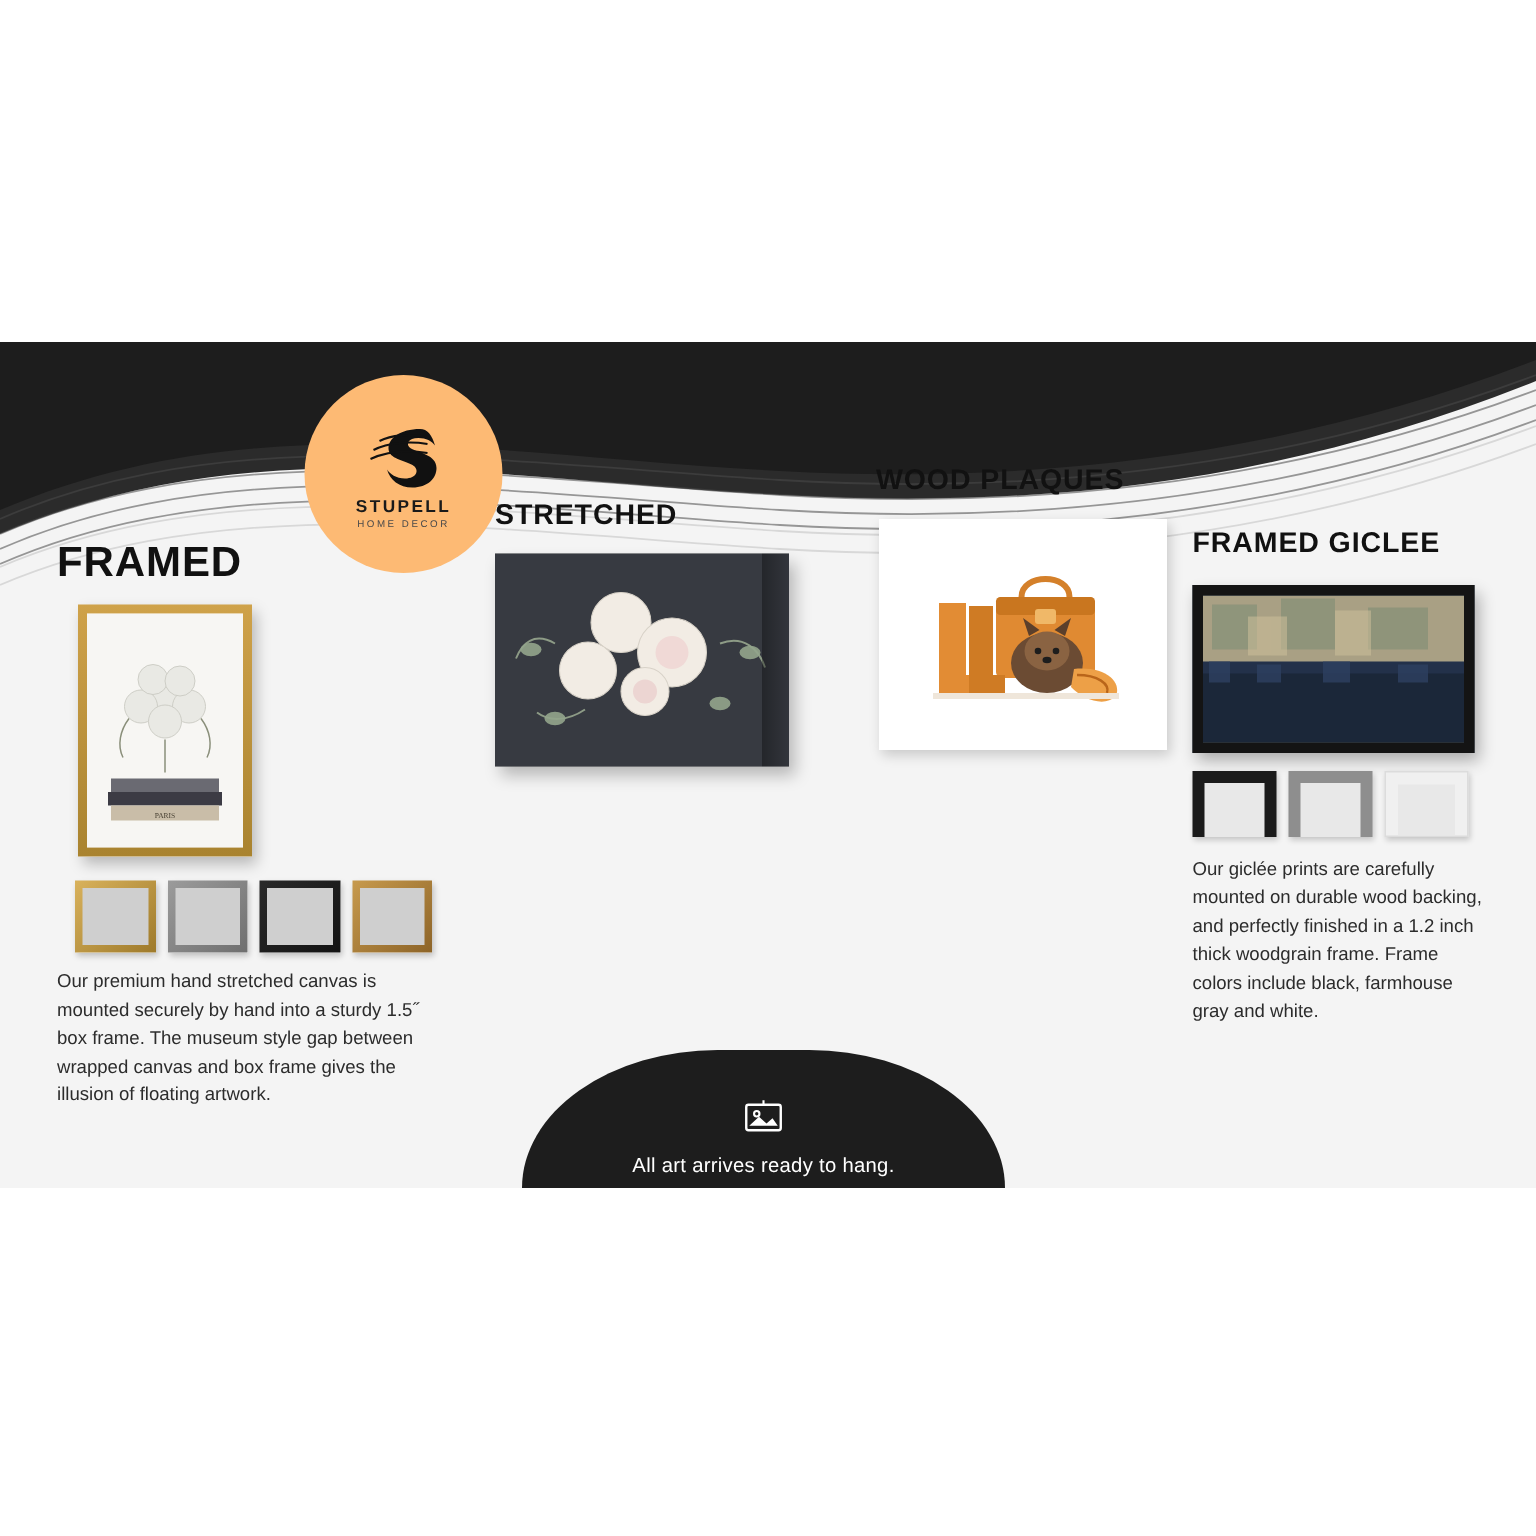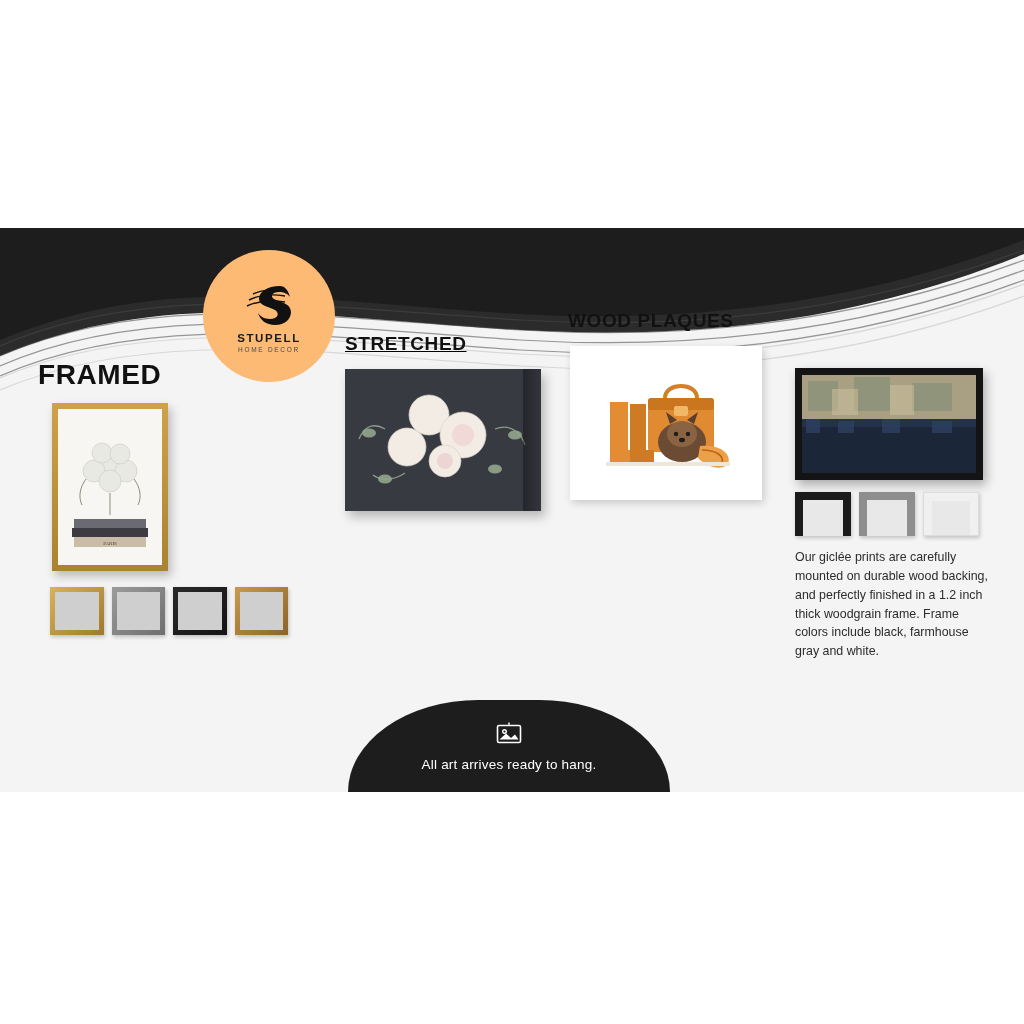--- a/index.html
+++ b/index.html
@@ -105,38 +105,38 @@
     padding: 5px;
     box-shadow: 1px 2px 4px rgba(0,0,0,.22);
   }
   .swatch-inner { width: 100%; height: 100%; background: #cfcfcf; }
   .sw-gold { background: linear-gradient(135deg,#d9b25c,#9e7a2b); }
   .sw-gray { background: linear-gradient(135deg,#9b9b9b,#6f6f6f); }
   .sw-black { background: linear-gradient(135deg,#2a2a2a,#131313); }
   .sw-wood { background: linear-gradient(135deg,#c79a4e,#8d6428); }
 
   
-  #col2 { left: 345px; top: 333px; width: 210px; text-decoration: underline; }
+  #col2 { left: 330px; top: 333px; width: 210px; }
   #col2 .col-title { font-size: 19px; }
   .canvas-box {
     width: 196px; height: 142px;
     margin: 14px 0 14px 0;
     background: #3a3d42;
     position: relative;
     box-shadow: 4px 6px 10px rgba(0,0,0,.25);
     overflow: hidden;
   }
   .canvas-edge {
     position: absolute; right: 0; top: 0;
     width: 18px; height: 100%;
     background: linear-gradient(90deg,rgba(0,0,0,.35),rgba(0,0,0,.08));
   }
 
   
-  #col3 { left: 568px; top: 310px; width: 196px; }
+  #col3 { left: 584px; top: 310px; width: 196px; }
   #col3 .col-title { font-size: 19px; }
   .plaque {
     width: 192px; height: 154px;
     margin: 14px 0 12px 2px;
     background: #ffffff;
     box-shadow: 2px 3px 8px rgba(0,0,0,.18);
     position: relative;
     overflow: hidden;
   }
 
@@ -174,21 +174,21 @@
     top: 700px;
     width: 322px;
     height: 92px;
     background: #1d1d1d;
     border-radius: 170px 170px 0 0 / 120px 120px 0 0;
     z-index: 7;
     display: flex;
     flex-direction: column;
     align-items: center;
     justify-content: flex-end;
-    padding-bottom: 20px;
+    padding-bottom: 8px;
     box-sizing: border-box;
   }
   .ribbon-icon { margin-bottom: 6px; }
   .ribbon-text {
     color: #ffffff;
     font-size: 13.5px;
     letter-spacing: .2px;
   }
 </style>
 </head>
@@ -278,20 +278,21 @@
           <div class="swatch-inner"></div>
         </div>
       <div class="swatch sw-black">
           <div class="swatch-inner"></div>
         </div>
       <div class="swatch sw-wood">
           <div class="swatch-inner"></div>
         </div>
     </div>
 
+    <div class="col-body">Our premium hand stretched canvas is mounted securely by hand into a sturdy 1.5˝ box frame. The museum style gap between wrapped canvas and box frame gives the illusion of floating artwork.</div>
   </div>
 
   <div class="col" id="col2">
     <div class="col-title">
       <div>STRETCHED</div>
     </div>
 
     <div class="canvas-box">
       <svg width="100%" height="100%" viewBox="0 0 196 142" preserveAspectRatio="none">
         <rect width="196" height="142" fill="#3c3f45"></rect>
@@ -348,20 +349,23 @@
 
         <path d="M130 100 C150 98 162 108 158 118 C150 126 136 120 128 112 Z" fill="#eda047"></path>
         <path d="M132 104 C146 104 154 110 152 116" stroke="#b9651a" stroke-width="1.6" fill="none"></path>
         <rect x="36" y="116" width="124" height="4" fill="#efe6da"></rect>
       </svg>
     </div>
 
   </div>
 
   <div class="col" id="col4">
+    <div class="col-title">
+      <div>FRAMED GICLEE</div>
+    </div>
 
     <div class="giclee">
       <svg width="100%" height="100%" viewBox="0 0 174 98" preserveAspectRatio="none">
         <rect width="174" height="98" fill="#b9ae8e"></rect>
         <rect y="0" width="174" height="46" fill="#a9a084"></rect>
         <g fill="#7f8d74" opacity="0.6">
           <rect x="6" y="6" width="30" height="30"></rect>
           <rect x="52" y="2" width="36" height="34"></rect>
           <rect x="110" y="8" width="40" height="28"></rect>
         </g>

